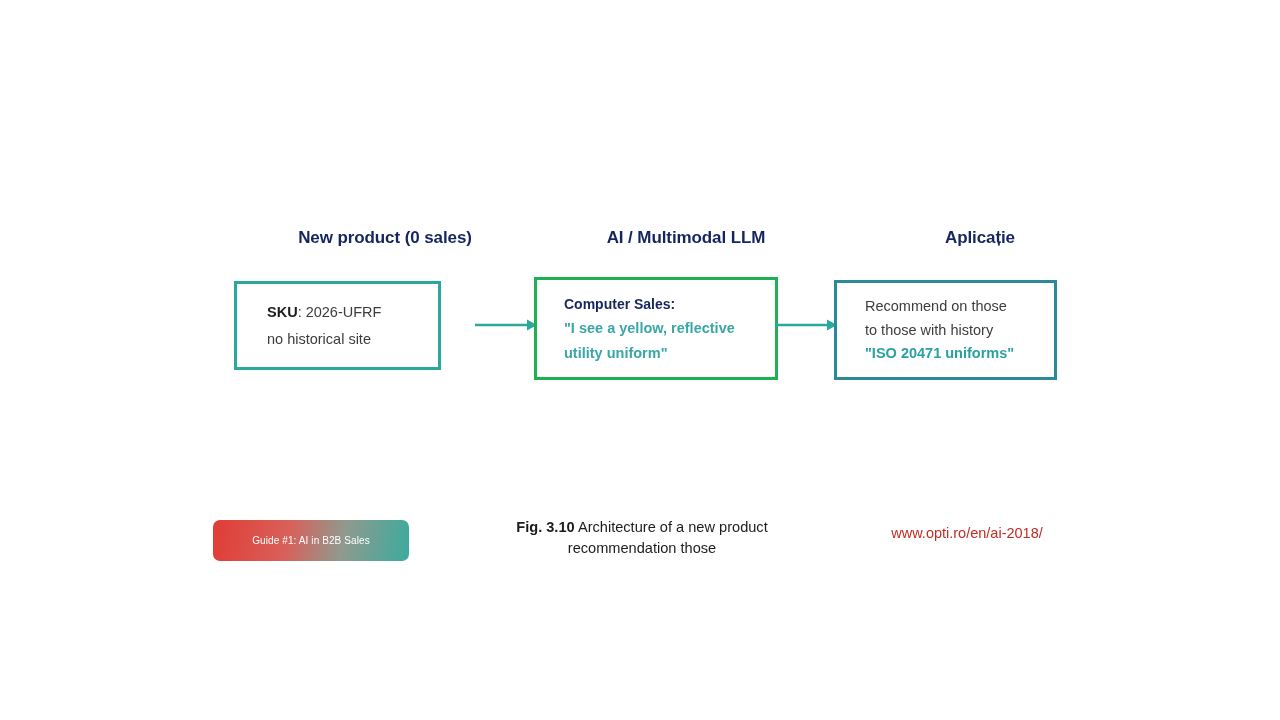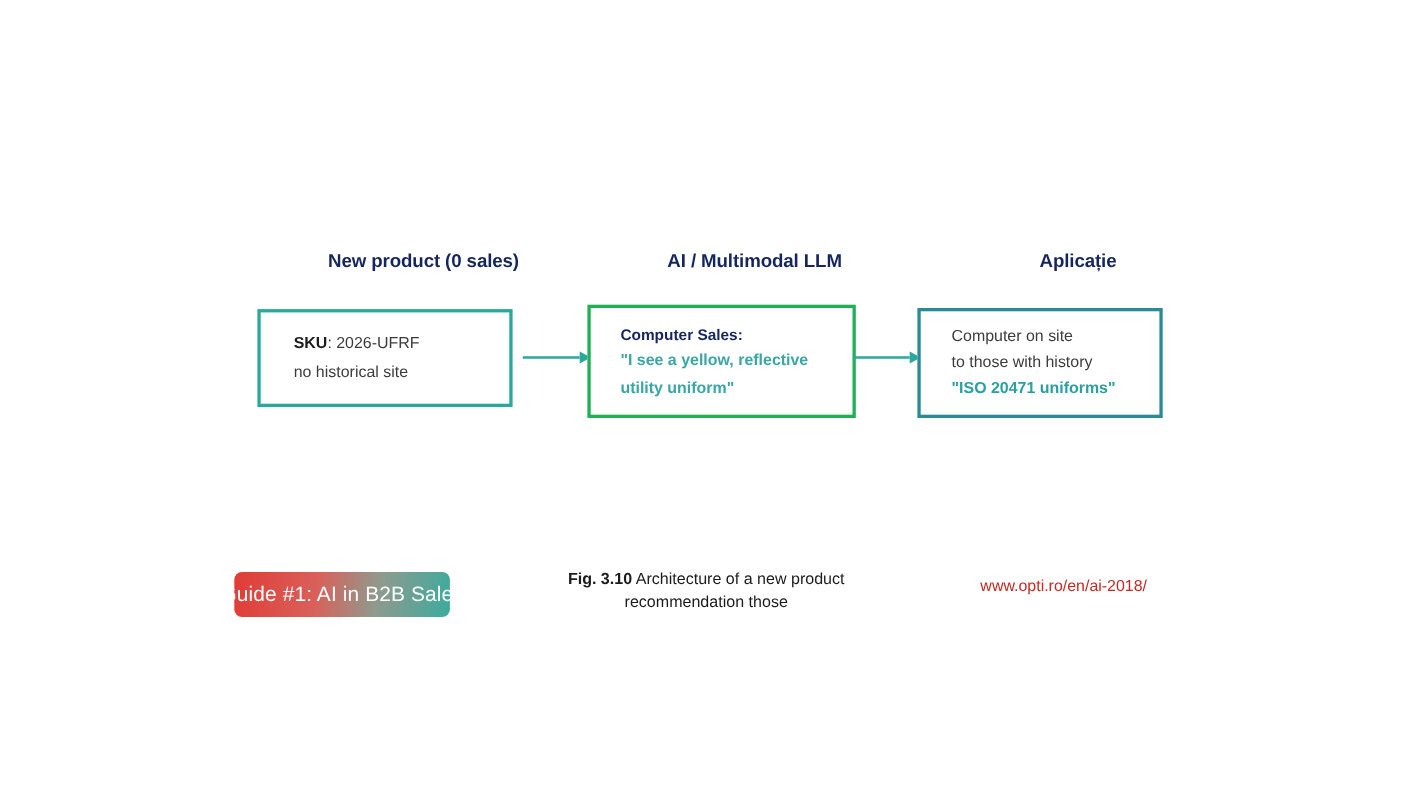--- a/index.html
+++ b/index.html
@@ -48,21 +48,21 @@
   }
   .box-line {
     font-size: 14.5px;
     color: #3c3c3c;
     line-height: 1.0;
     white-space: nowrap;
   }
 
   #box-1 {
     left: 234px; top: 281px;
-    width: 232px; height: 89px;
+    width: 207px; height: 89px;
     border: 3px solid #2aa89c;
     padding: 0 0 0 30px;
   }
   #box-1 .box-line { margin: 6.5px 0; }
   #box-1 .kw { font-weight: bold; color: #1c1c1c; }
 
   #box-2 {
     left: 534px; top: 277px;
     width: 244px; height: 103px;
     border: 3px solid #1eb053;
@@ -105,21 +105,21 @@
   #guide-badge {
     position: absolute;
     left: 213px; top: 520px;
     width: 196px; height: 41px;
     border-radius: 7px;
     background: linear-gradient(100deg, #e03c35 0%, #d9605a 38%, #8f9a8e 66%, #3bab9e 100%);
     display: flex;
     align-items: center;
     justify-content: center;
     color: #ffffff;
-    font-size: 19px;
+    font-size: 10px;
     letter-spacing: 0.1px;
     white-space: nowrap;
   }
 
   #fig-caption {
     position: absolute;
     left: 642px; top: 517px;
     transform: translateX(-50%);
     width: 330px;
     text-align: center;
@@ -170,21 +170,21 @@
   </div>
 
   <div class="arrow" id="arrow-2">
     <svg width="62" height="20" viewBox="0 0 62 20" xmlns="http://www.w3.org/2000/svg">
       <line x1="0" y1="10" x2="52" y2="10" stroke="#2aa89c" stroke-width="2.4"></line>
       <polygon points="52,4.5 62,10 52,15.5" fill="#2aa89c"></polygon>
     </svg>
   </div>
 
   <div class="flow-box" id="box-3">
-    <div class="box-line">Computer on site</div>
+    <div class="box-line">Recommend on those</div>
     <div class="box-line">to those with history</div>
     <div class="box-line quote">"ISO 20471 uniforms"</div>
   </div>
 
   <div id="guide-badge">
     <span>Guide #1: AI in B2B Sales</span>
   </div>
 
   <div id="fig-caption">
     <span class="fig-no">Fig. 3.10</span><span> Architecture of a new product recommendation those</span>

